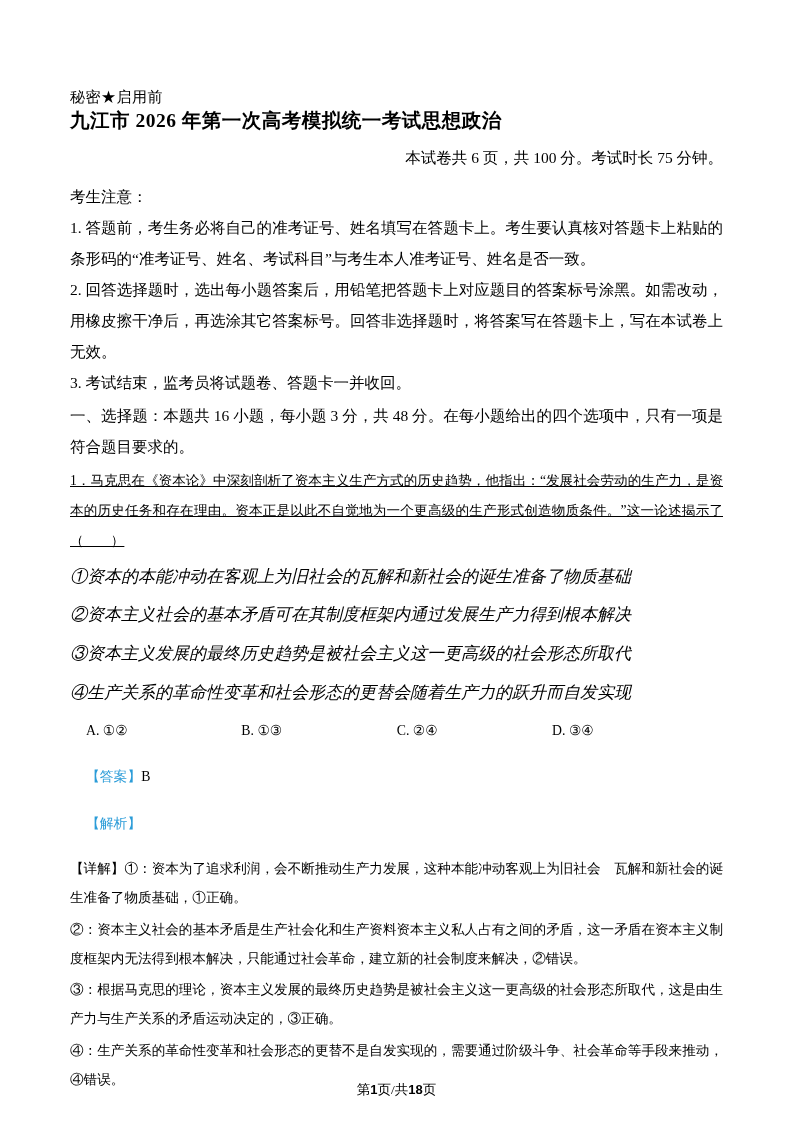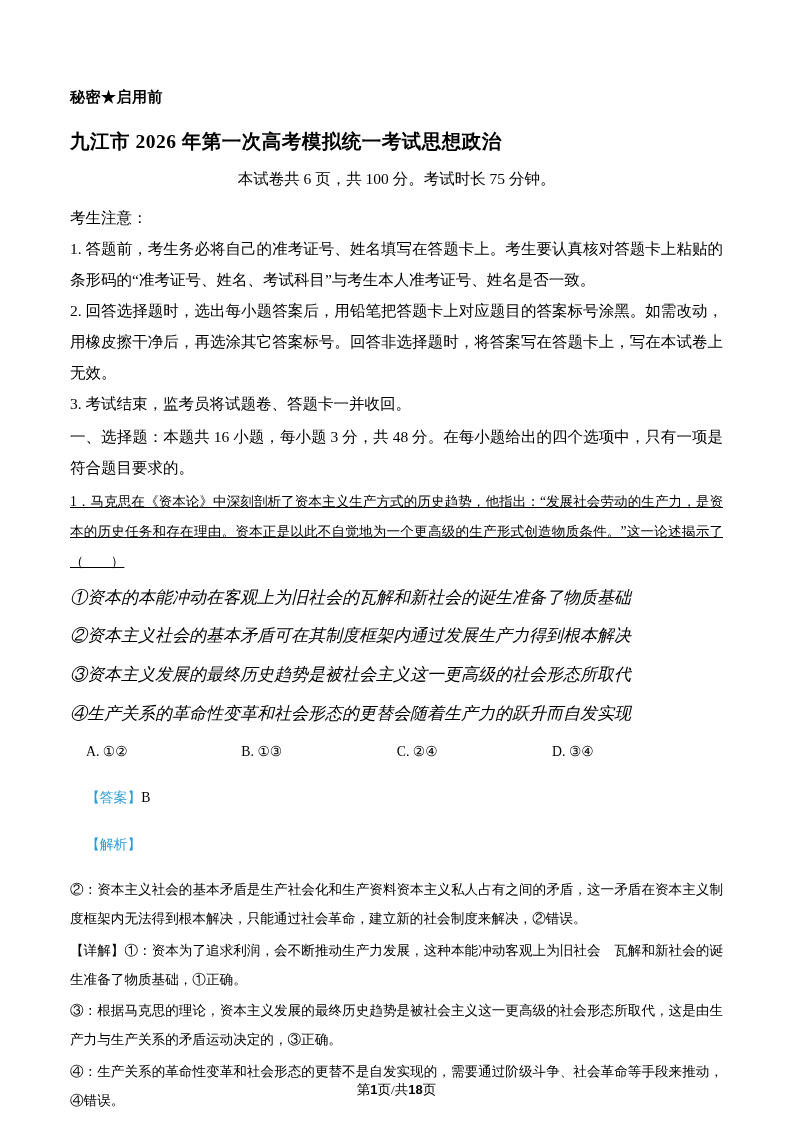--- a/index.html
+++ b/index.html
@@ -14,34 +14,34 @@
     margin: 0 auto;
     background: #ffffff;
     box-sizing: border-box;
     padding: 88px 70px 0 70px;
     font-family: "Liberation Serif", "DejaVu Serif", serif;
     color: #000000;
     overflow: hidden;
   }
   .classification {
     font-size: 15px;
-    font-weight: bold;
-    margin-bottom: 21px;
+    font-weight: normal;
+    margin-bottom: 0;
     letter-spacing: 0.5px;
   }
   .title {
     font-size: 19.5px;
     font-weight: bold;
     text-align: left;
     margin: 0 0 14px 0;
     letter-spacing: 0.5px;
   }
   .subtitle {
     font-size: 15.5px;
-    text-align: center;
+    text-align: right;
     margin-bottom: 12px;
   }
   .notice-head {
     font-size: 15.5px;
     margin: 0;
     line-height: 2.0;
   }
   .para {
     font-size: 15.5px;
     line-height: 2.0;
@@ -142,22 +142,22 @@
       <span>A. ①②</span>
       <span>B. ①③</span>
       <span>C. ②④</span>
       <span>D. ③④</span>
     </div>
 
     <p class="answer-line"><span class="blue-label">【答案】</span><span>B</span></p>
 
     <p class="analysis-line"><span class="blue-label">【解析】</span></p>
 
+    <p class="detail"><span>【详解】</span><span>①：资本为了追求利润，会不断推动生产力发展，这种本能冲动客观上为旧社会　瓦解和新社会的诞生准备了物质基础，①正确。</span></p>
     <p class="detail">②：资本主义社会的基本矛盾是生产社会化和生产资料资本主义私人占有之间的矛盾，这一矛盾在资本主义制度框架内无法得到根本解决，只能通过社会革命，建立新的社会制度来解决，②错误。</p>
-    <p class="detail"><span>【详解】</span><span>①：资本为了追求利润，会不断推动生产力发展，这种本能冲动客观上为旧社会　瓦解和新社会的诞生准备了物质基础，①正确。</span></p>
     <p class="detail">③：根据马克思的理论，资本主义发展的最终历史趋势是被社会主义这一更高级的社会形态所取代，这是由生产力与生产关系的矛盾运动决定的，③正确。</p>
     <p class="detail">④：生产关系的革命性变革和社会形态的更替不是自发实现的，需要通过阶级斗争、社会革命等手段来推动，④错误。</p>
   </div>
 
   <div class="footer">
     <span>第</span><span class="num">1</span><span>页/共</span><span class="num">18</span><span>页</span>
   </div>
 
 </div>
 

